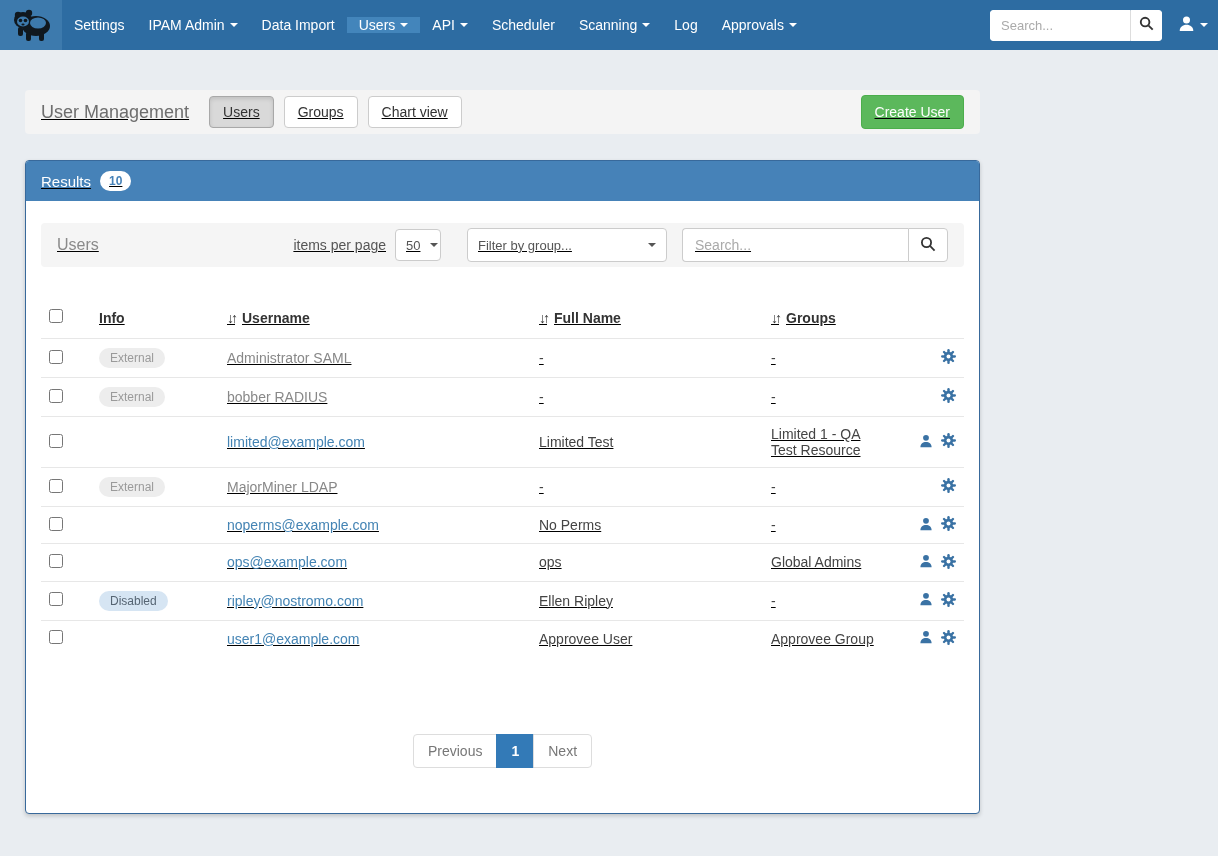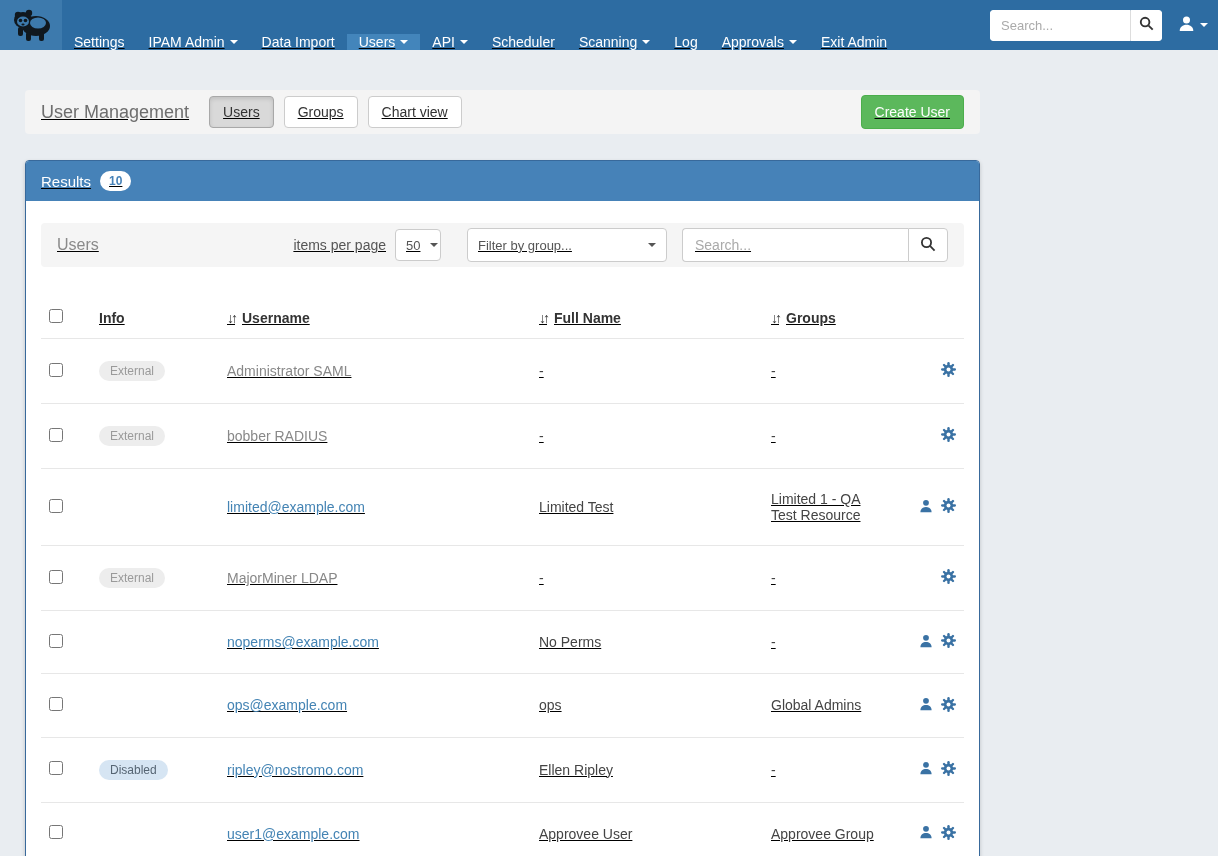--- a/index.html
+++ b/index.html
@@ -11,21 +11,21 @@
     overflow: hidden;
   }
   
   .navbar {
     height: 50px; background: #2d6ca2; display: flex; align-items: stretch;
   }
   .logo {
     width: 62px; background: #3d7aad; display: flex; align-items: center; justify-content: center;
     cursor: pointer;
   }
-  .nav-items { display: flex; align-items: flex-end; text-decoration: underline; }
+  .nav-items { display: flex; align-items: center; }
   .nav-item {
     color: #fff; display: flex; align-items: center; padding: 0 12px;
     text-decoration: none; cursor: pointer; white-space: nowrap;
   }
   .nav-item.active { background: #4385bb; }
   .caret {
     display: inline-block; width: 0; height: 0; margin-left: 5px;
     border-left: 4px solid transparent; border-right: 4px solid transparent;
     border-top: 4px solid #fff; vertical-align: middle;
   }
@@ -96,21 +96,21 @@
   }
   .search-group input::placeholder { color: #aaa; }
   .search-group button {
     width: 40px; height: 34px; background: #fff; border: 1px solid #ccc; border-radius: 0 4px 4px 0;
     cursor: pointer; display: flex; align-items: center; justify-content: center;
   }
   
   table { width: 100%; border-collapse: collapse; margin-top: 30px; }
   th, td { text-align: left; vertical-align: middle; }
   th { font-weight: bold; color: #333; font-size: 14px; padding: 12px 8px; }
-  td { padding: 22px 8px; font-size: 14px; color: #444; }
+  td { padding: 9px 8px; font-size: 14px; color: #444; }
   tbody tr { border-top: 1px solid #e7e7e7; }
   .sort-icon { font-weight: bold; color: #333; letter-spacing: -3px; margin-right: 7px; }
   .col-check { width: 50px; }
   .col-info { width: 128px; }
   .col-user { width: 312px; }
   .col-name { width: 232px; }
   .col-groups { width: auto; }
   .col-actions { width: 70px; }
   input[type="checkbox"] { width: 14px; height: 14px; cursor: pointer; }
   .badge-pill { display: inline-block; font-size: 12px; border-radius: 10px; padding: 3px 11px; }
@@ -160,21 +160,20 @@
   <div class="nav-items" id="nav-items">
       <a class="nav-item">Settings</a>
       <a class="nav-item">IPAM Admin<span class="caret"></span></a>
       <a class="nav-item">Data Import</a>
       <a class="nav-item active">Users<span class="caret"></span></a>
       <a class="nav-item">API<span class="caret"></span></a>
       <a class="nav-item">Scheduler</a>
       <a class="nav-item">Scanning<span class="caret"></span></a>
       <a class="nav-item">Log</a>
       <a class="nav-item">Approvals<span class="caret"></span></a>
-      <a class="nav-item">Exit Admin</a>
     </div>
   <div class="nav-right">
     <div class="nav-search">
       <input type="text" placeholder="Search..." style="">
       <button>
         <span>
           <svg width="15" height="15" viewBox="0 0 16 16">
             <g fill="none" stroke="#333" stroke-width="2">
               <circle cx="6.5" cy="6.5" r="4.6"></circle>
               <line x1="10.2" y1="10.2" x2="14.6" y2="14.6"></line>

